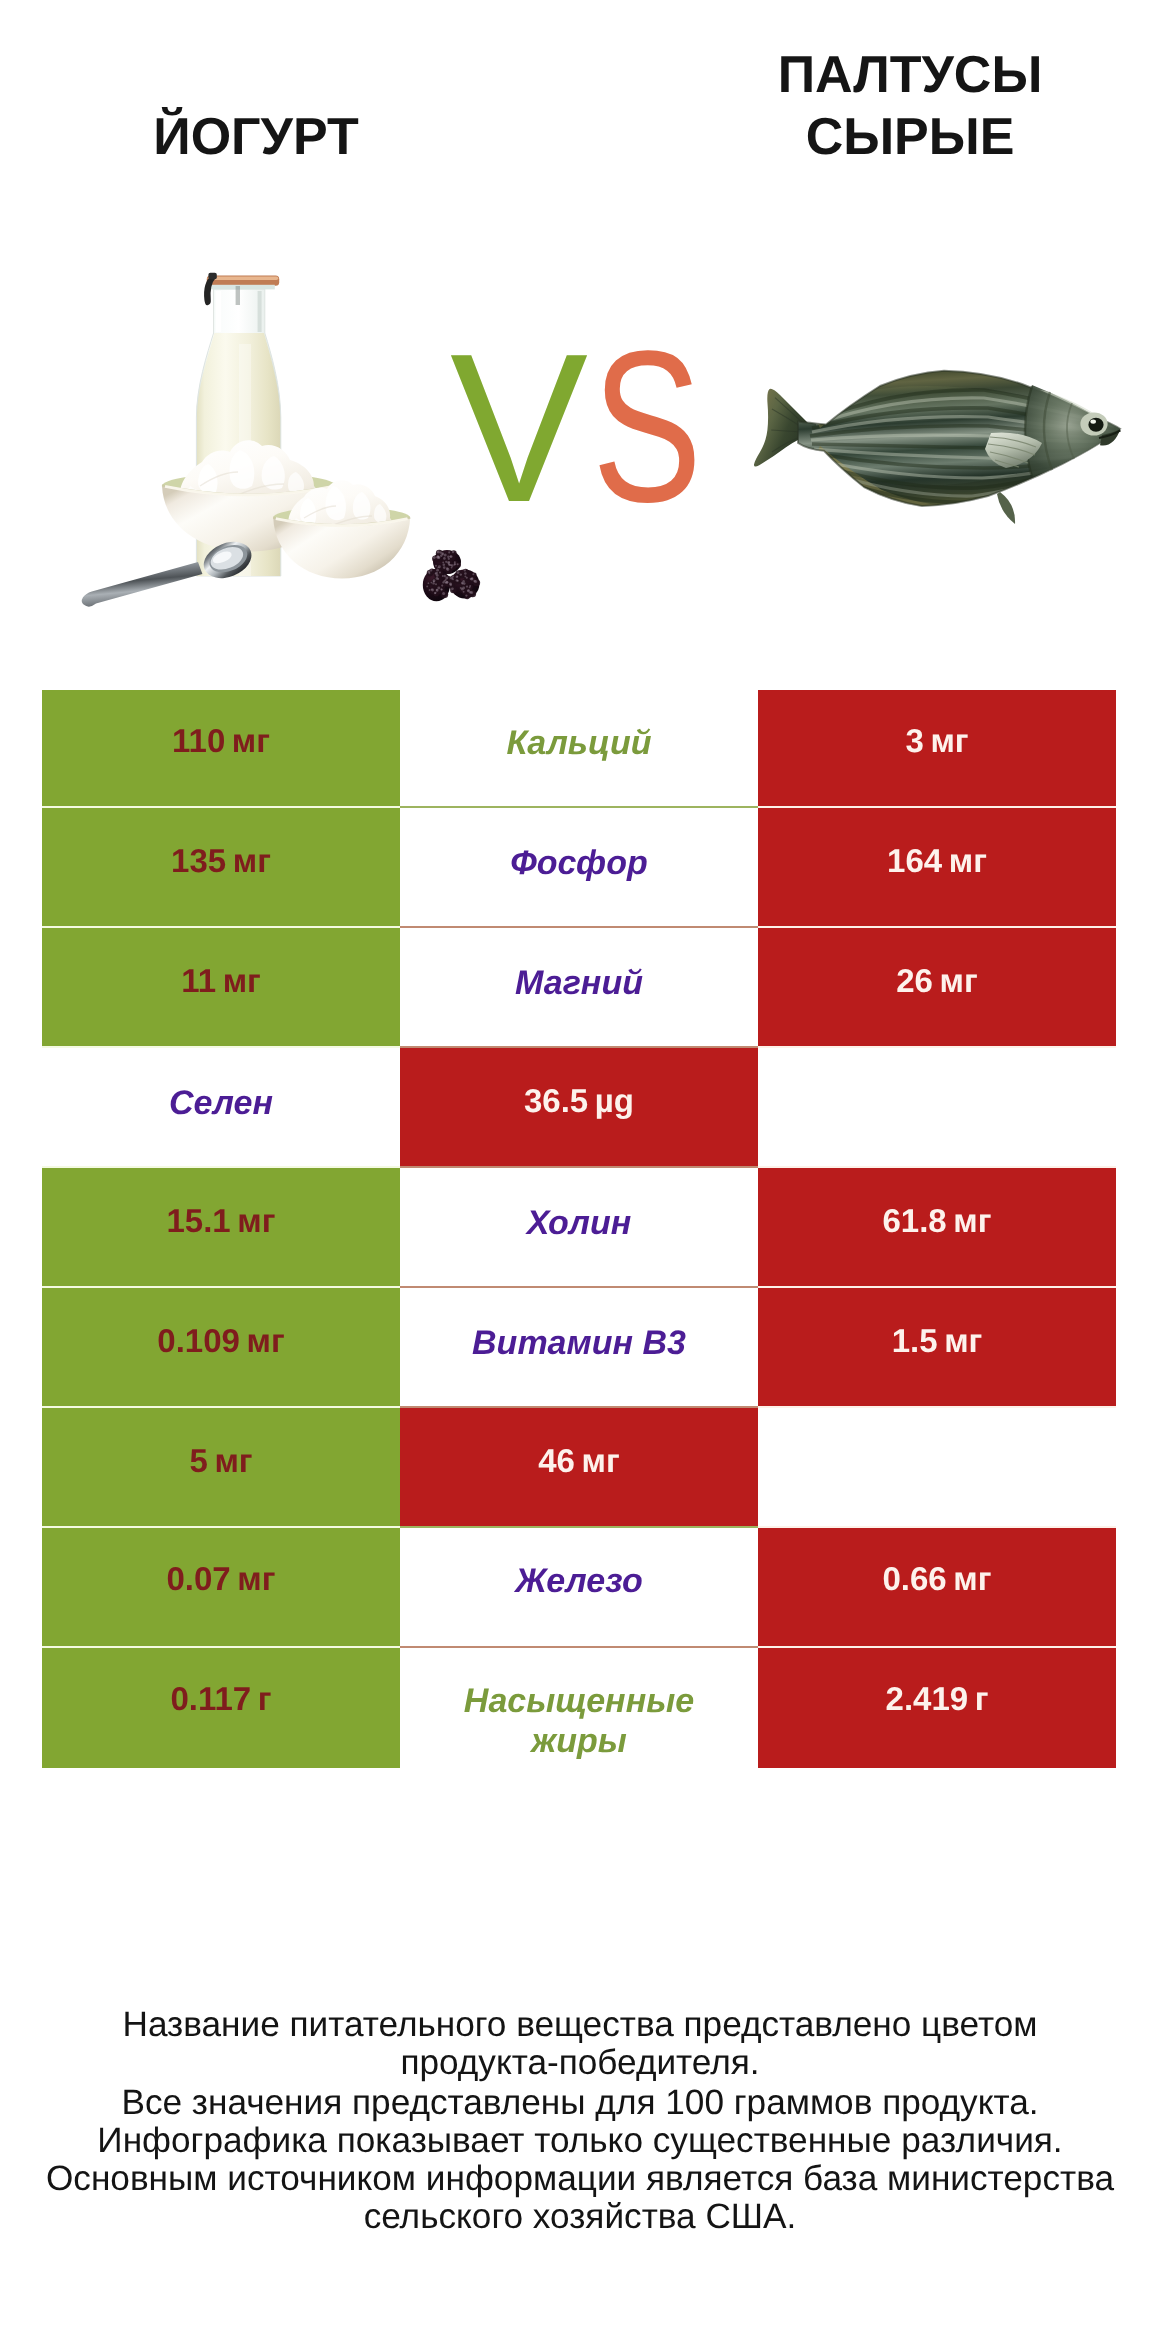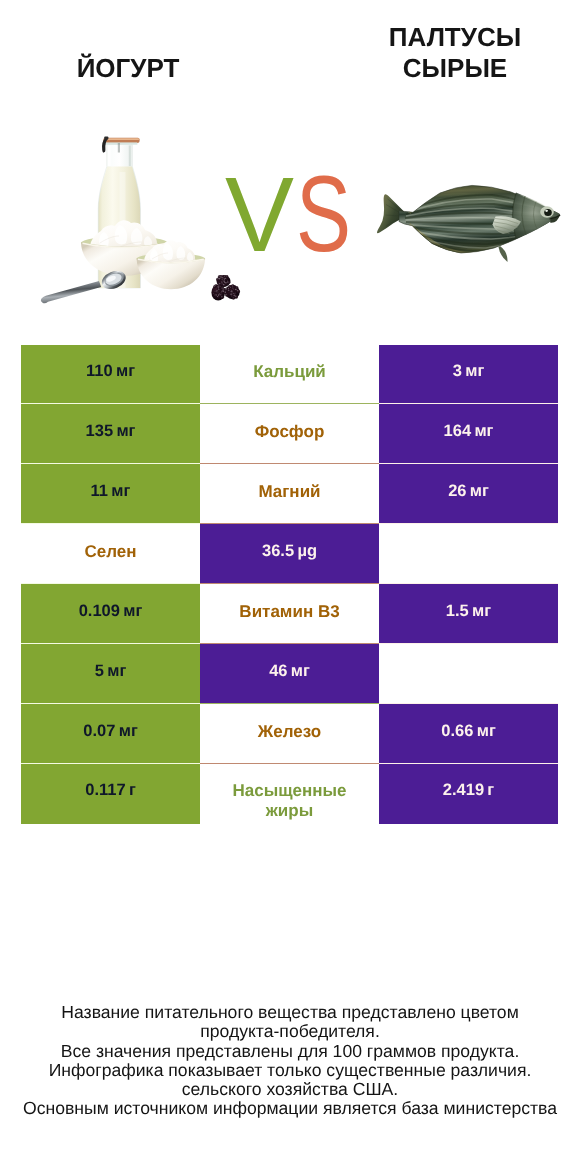--- a/index.html
+++ b/index.html
@@ -17,30 +17,30 @@
 
   
   #hero{position:absolute;left:0;top:0;width:580px;height:340px;}
   #hero svg{position:absolute;left:0;top:0;}
   .vs{position:absolute;left:0;top:0;width:580px;height:340px;}
 
   
   #table{position:absolute;left:21px;top:344.6px;width:537px;}
   .row{display:flex;height:59.9px;position:relative;}
   .cell{flex:0 0 179px;width:179px;text-align:center;position:relative;}
-  .cell.left{background:#82A632;color:#0f172a;}
-  .cell.mid{background:#fff;}
-  .cell.right{background:#4c1d95;color:#FDF2EC;}
+  .cell.left{background:#82A632;color:#7f1d1d;}
+  .cell.mid{background:#fff;font-style:italic;}
+  .cell.right{background:#b91c1c;color:#FDF2EC;}
   .inner{position:absolute;left:0;right:0;top:17.6px;white-space:nowrap;display:block;line-height:19.7px;}
   .val{font-size:16.5px;font-weight:700;line-height:19.7px;}
   .val.u{margin-left:3.3px;}
   .name{font-size:17px;font-weight:700;line-height:19.7px;display:inline-block;
         white-space:normal;max-width:125px;vertical-align:top;}
   .name.green{color:#7B9B3C;}
-  .name.orange{color:#a16207;}
+  .name.orange{color:#4c1d95;}
   .sep{position:absolute;left:0;right:0;bottom:0;height:1.2px;display:flex;}
   .sep i{display:block;flex:0 0 179px;height:1.2px;}
   .sep .s1{background:#F4FAE2;}
   .sep .s3{background:#FDF1E9;}
   .row.g .sep .s2{background:#9db45f;}
   .row.o .sep .s2{background:#c08a72;}
   .row:last-child .sep{display:none;}
 
   
   #footer{position:absolute;left:0;top:1003px;width:580px;text-align:center;
@@ -610,20 +610,36 @@
           <span class="inner"><span class="val">36.5</span><span class="val u">µg</span></span>
         </div>
         <div class="sep">
           <i class="s1"></i>
           <i class="s2"></i>
           <i class="s3"></i>
         </div>
       </div>
       <div class="row o">
         <div class="cell left">
+          <span class="inner"><span class="val">15.1</span><span class="val u">мг</span></span>
+        </div>
+        <div class="cell mid">
+          <span class="inner"><span class="name orange">Холин</span></span>
+        </div>
+        <div class="cell right">
+          <span class="inner"><span class="val">61.8</span><span class="val u">мг</span></span>
+        </div>
+        <div class="sep">
+          <i class="s1"></i>
+          <i class="s2"></i>
+          <i class="s3"></i>
+        </div>
+      </div>
+      <div class="row o">
+        <div class="cell left">
           <span class="inner"><span class="val">0.109</span><span class="val u">мг</span></span>
         </div>
         <div class="cell mid">
           <span class="inner"><span class="name orange">Витамин B3</span></span>
         </div>
         <div class="cell right">
           <span class="inner"><span class="val">1.5</span><span class="val u">мг</span></span>
         </div>
         <div class="sep">
           <i class="s1"></i>
@@ -671,17 +687,17 @@
           <span class="inner"><span class="val">2.419</span><span class="val u">г</span></span>
         </div>
       </div>
     </div>
 
   <div id="footer">
       <div>Название питательного вещества представлено цветом</div>
       <div>продукта-победителя.</div>
       <div>Все значения представлены для 100 граммов продукта.</div>
       <div>Инфографика показывает только существенные различия.</div>
+      <div>Основным источником информации является база министерства</div>
       <div>сельского хозяйства США.</div>
-      <div>Основным источником информации является база министерства</div>
     </div>
 
 </div>
 
 </body></html>

